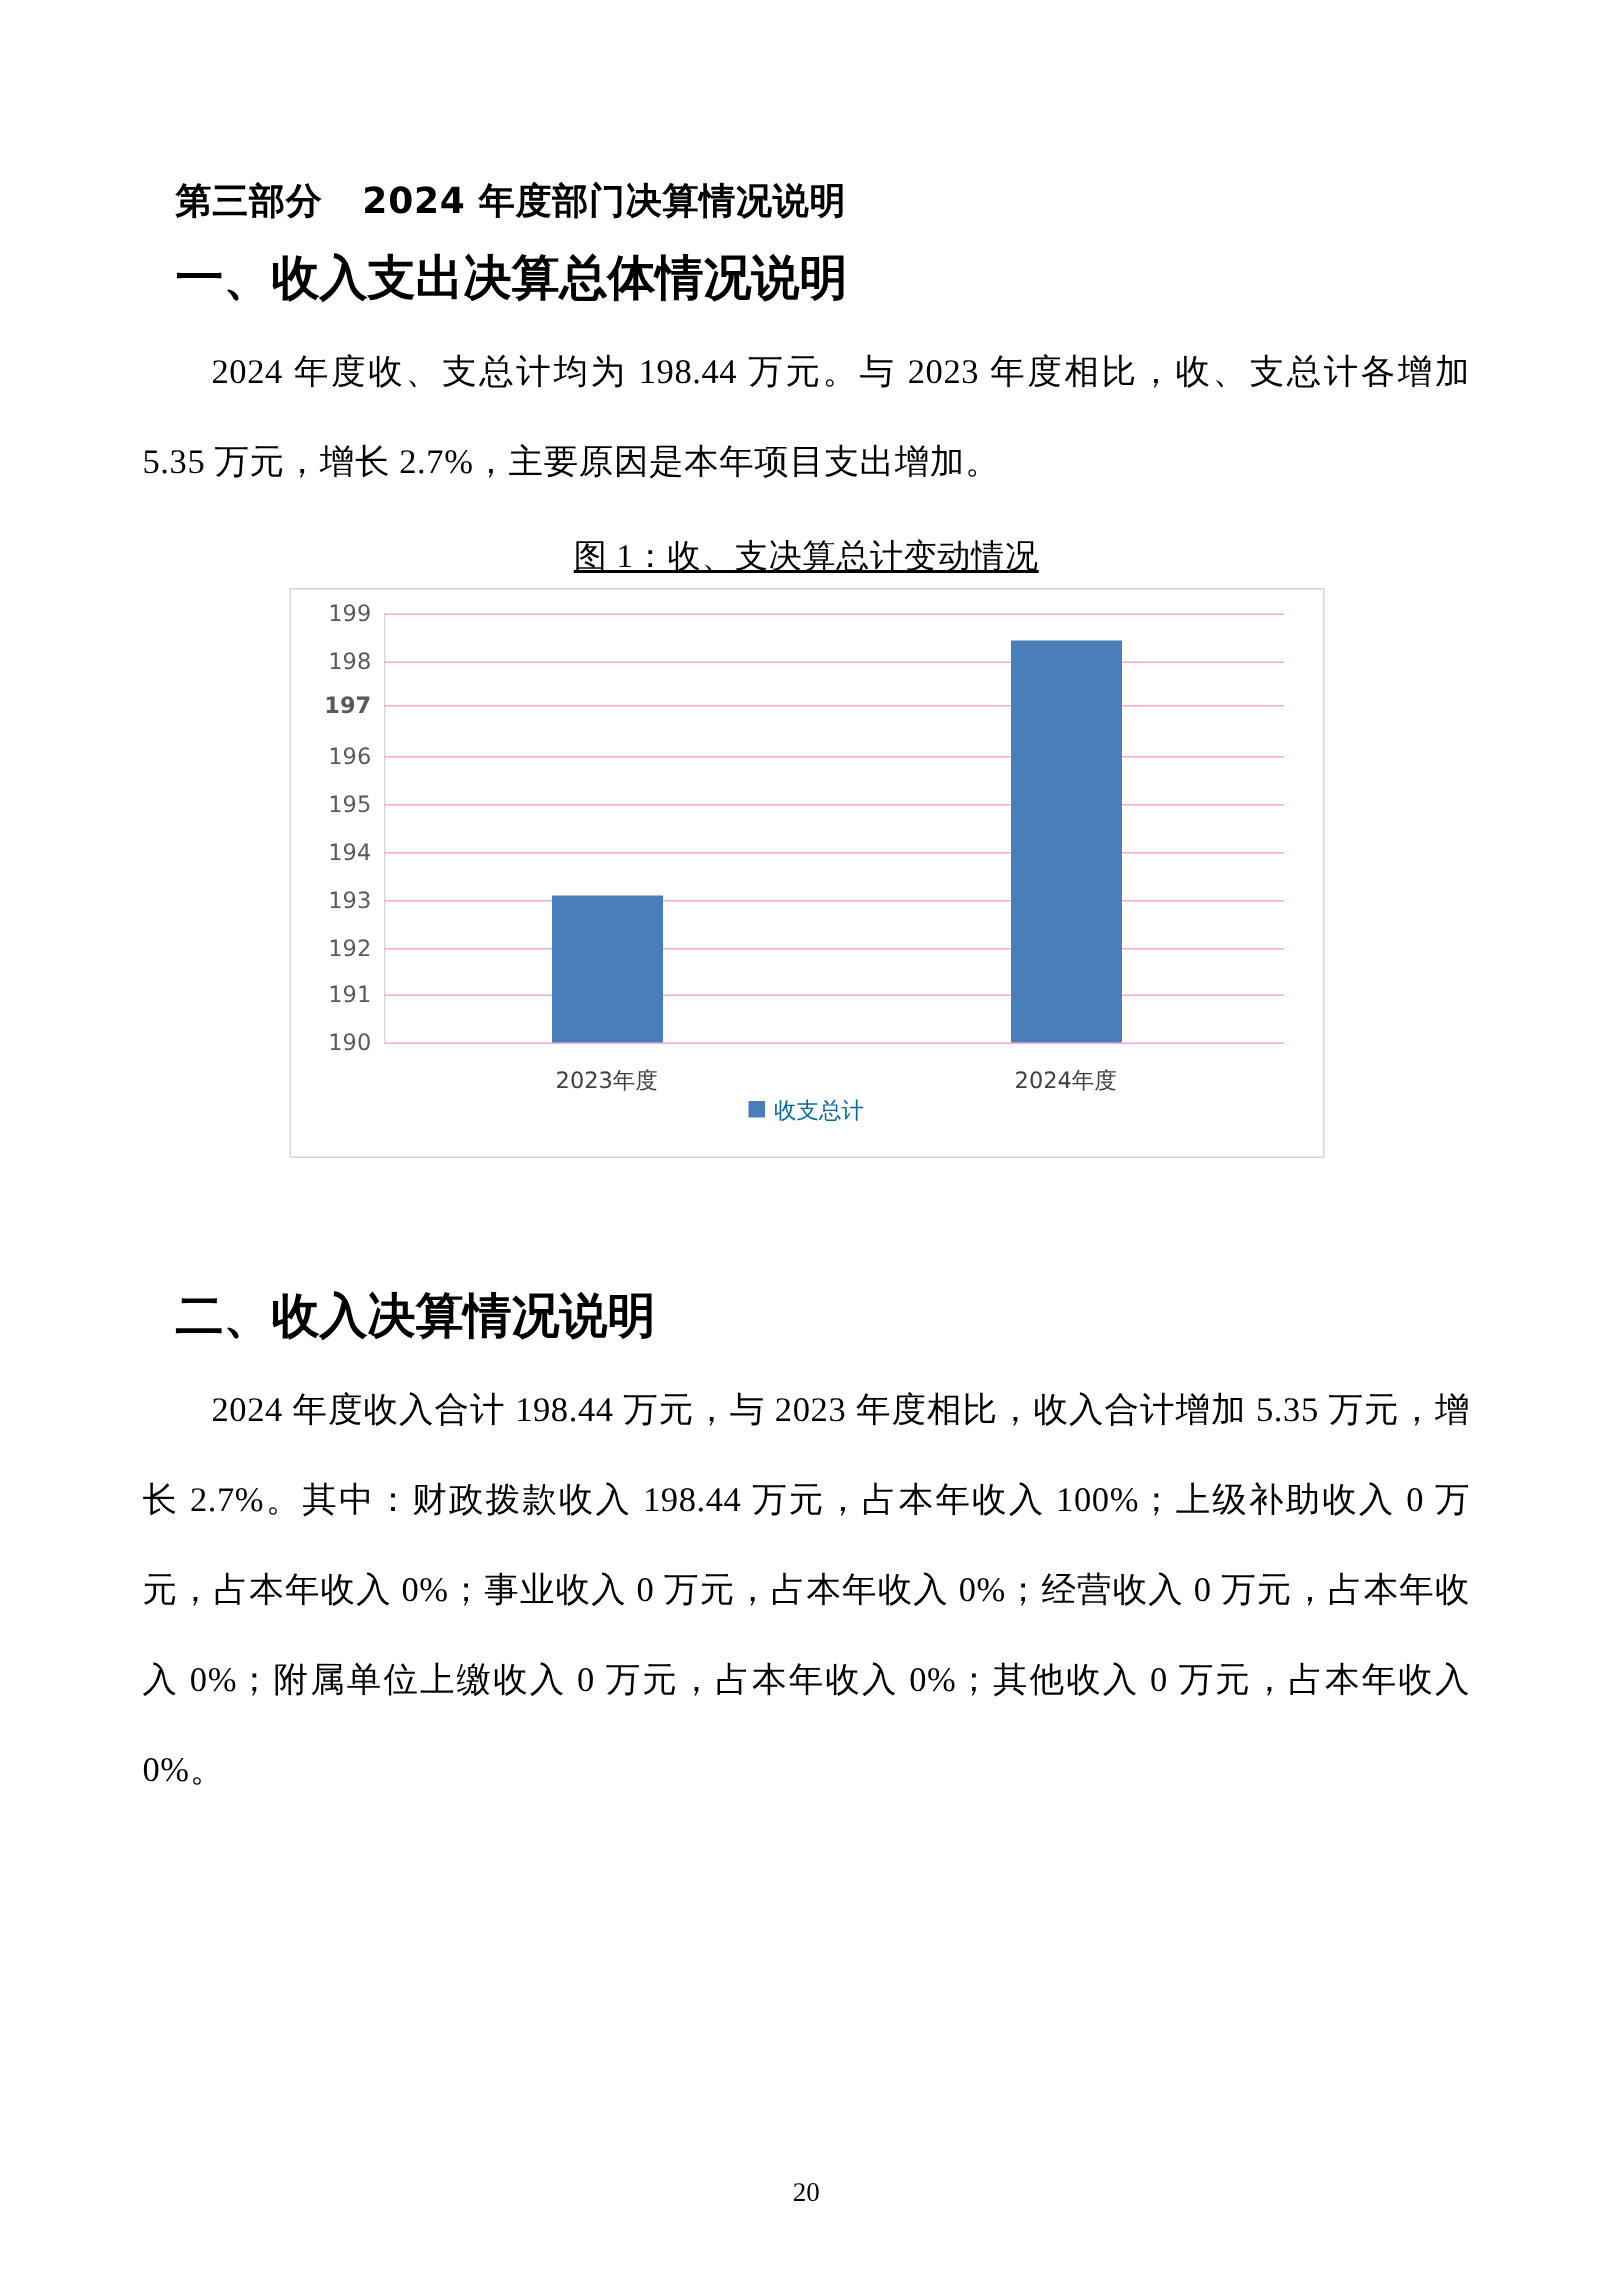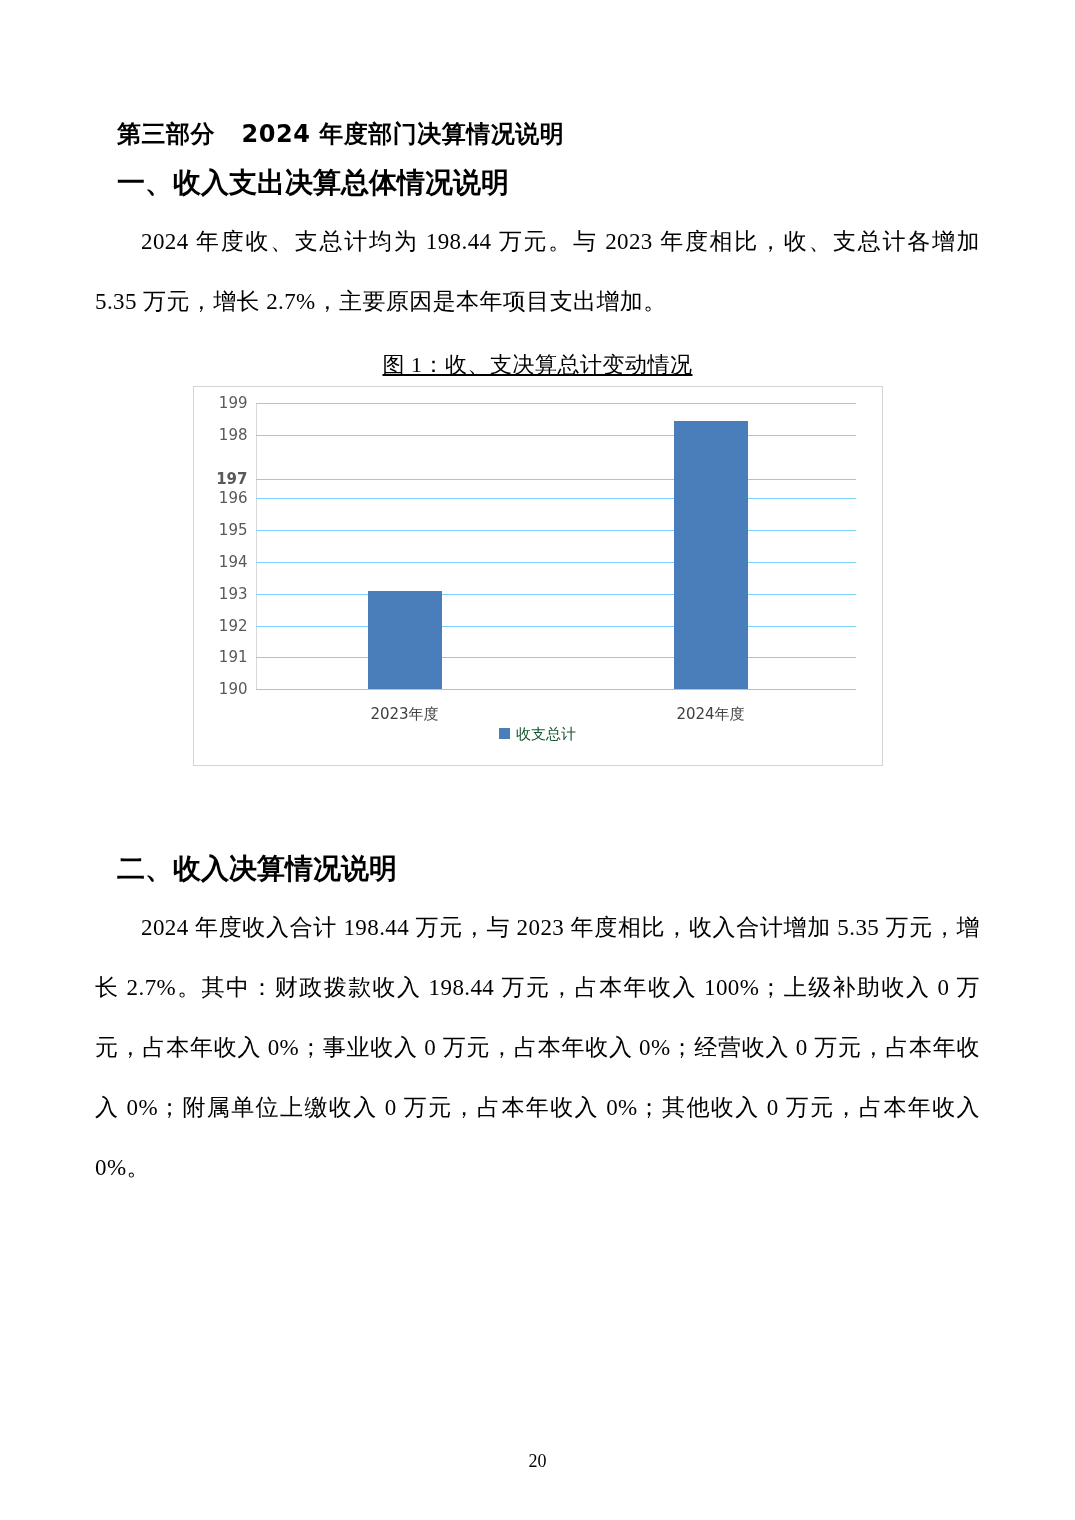--- a/index.html
+++ b/index.html
@@ -25,21 +25,21 @@
   .heading-1 {
     font-family: "DejaVu Sans", "Liberation Sans", sans-serif;
     font-size: 24px;
     font-weight: bold;
     letter-spacing: 0.5px;
     margin: 18px 0 6px 22px;
     white-space: pre;
   }
   .heading-2 {
     font-family: "DejaVu Sans", "Liberation Sans", sans-serif;
-    font-size: 28px;
+    font-size: 32px;
     font-weight: bold;
     margin: 14px 0 10px 22px;
   }
   .para {
     font-size: 23px;
     line-height: 60px;
     text-align: justify;
     text-justify: inter-ideograph;
     text-indent: 2em;
     margin: 0 0 4px 0;
@@ -69,21 +69,21 @@
     left: 62px;
     top: 16px;
     right: 26px;
     height: 286px;
   }
   .gridline {
     position: absolute;
     left: 0;
     right: 0;
     height: 1px;
-    background: #7dd3fc;
+    background: #f9a8d4;
   }
   .axis-left {
     position: absolute;
     left: 0;
     top: 0;
     bottom: 0;
     width: 1px;
     background: #d9d9d9;
   }
   .ytick {
@@ -108,21 +108,21 @@
     text-align: right;
     transform: translateX(-50%);
   }
   .legend {
     position: absolute;
     left: 0;
     right: 0;
     top: 338px;
     text-align: center;
     font-size: 15px;
-    color: #14532d;
+    color: #0369a1;
   }
   .legend .swatch {
     display: inline-block;
     width: 11px;
     height: 11px;
     background: #4a7ebb;
     margin-right: 6px;
     vertical-align: middle;
     position: relative;
     top: -1px;
@@ -157,21 +157,21 @@
   <div class="chart-box">
     <div class="plot">
       <div class="axis-left"></div>
 
       <div class="gridline" style="top:0px;">
         <span class="ytick">199</span>
       </div>
       <div class="gridline" style="top:31.8px;">
         <span class="ytick">198</span>
       </div>
-      <div class="gridline" style="top:76px;font-weight:bold;">
+      <div class="gridline" style="top:61px;font-weight:bold;">
         <span class="ytick">197</span>
       </div>
       <div class="gridline" style="top:95.4px;">
         <span class="ytick">196</span>
       </div>
       <div class="gridline" style="top:127.2px;">
         <span class="ytick">195</span>
       </div>
       <div class="gridline" style="top:159px;">
         <span class="ytick">194</span>

